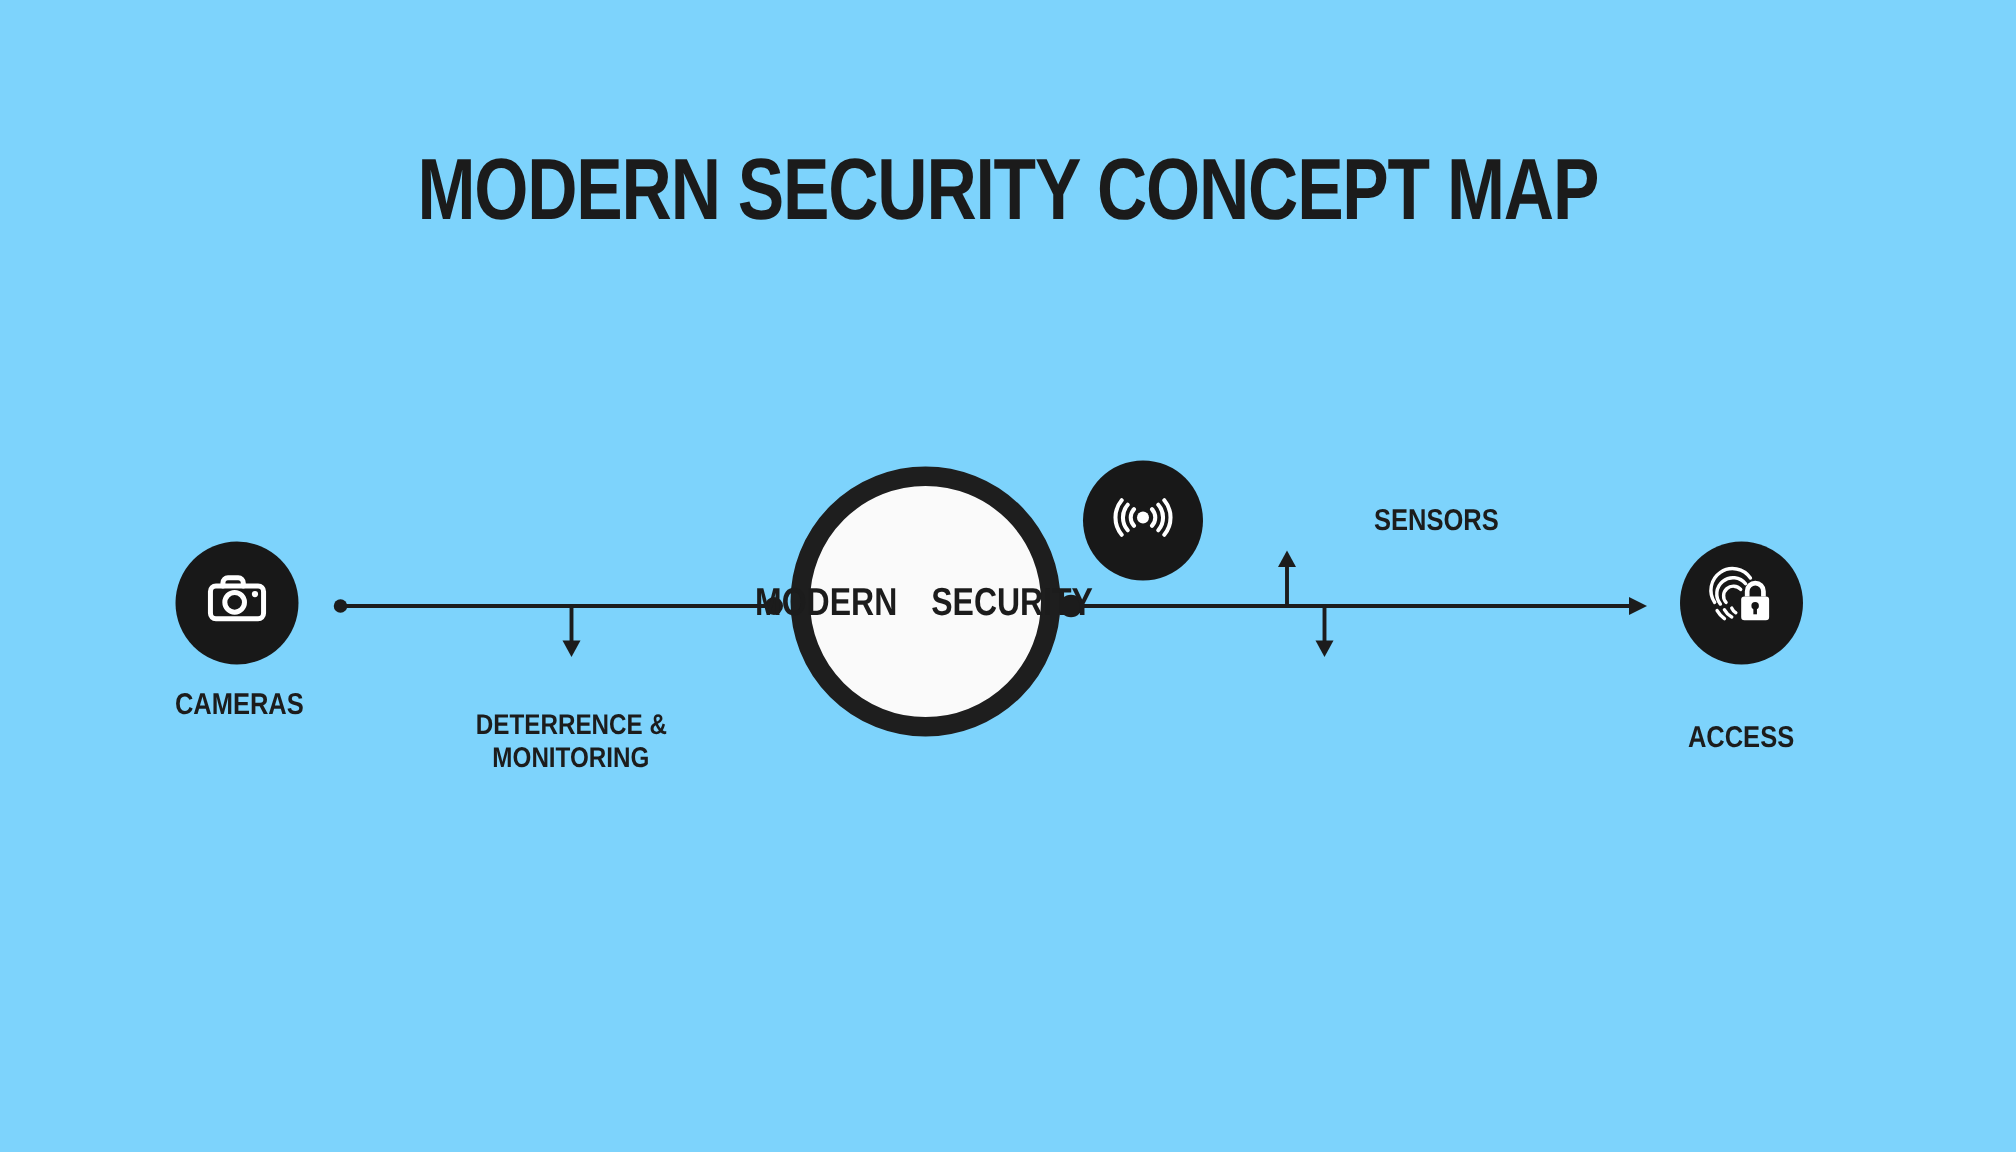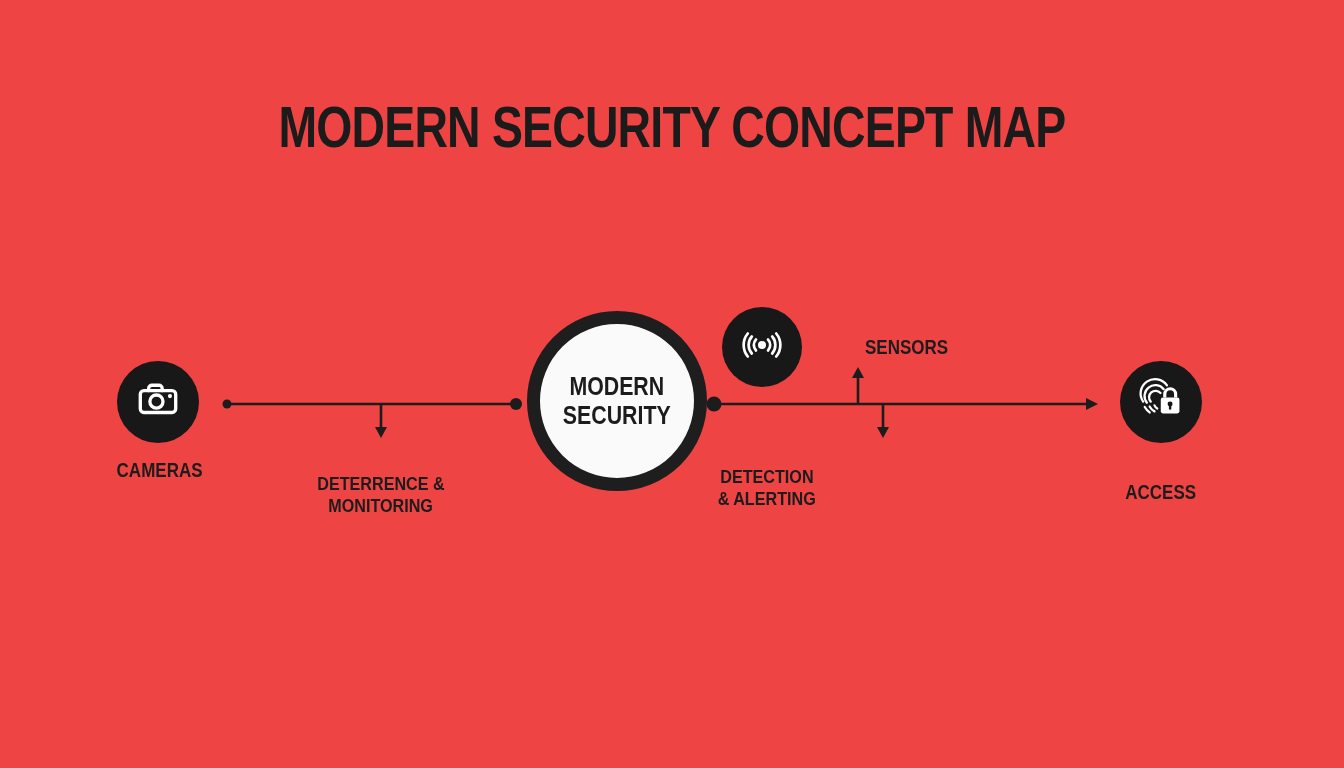--- a/index.html
+++ b/index.html
@@ -4,21 +4,21 @@
 <style>
   html, body {
     margin: 0;
     padding: 0;
     background: #e8e8e8;
   }
   .canvas {
     position: relative;
     width: 1344px;
     height: 768px;
-    background: #ef4444;
+    background: #7dd3fc;
     overflow: hidden;
     font-family: "Liberation Sans", sans-serif;
     color: #1c1c1c;
   }
   
   .title-wrap {
     position: absolute;
     top: 98px;
     left: 0;
     width: 1344px;
@@ -47,21 +47,21 @@
     position: absolute;
     left: 527px;
     top: 311px;
     width: 180px;
     height: 180px;
     box-sizing: border-box;
     border: 13px solid #1e1e1e;
     border-radius: 50%;
     background: #fafafa;
     display: flex;
-    flex-direction: column;
+    flex-direction: row;
     align-items: center;
     justify-content: center;
     z-index: 2;
   }
   .center-ring .line {
     display: block;
     font-size: 26px;
     font-weight: 700;
     line-height: 29px;
     letter-spacing: 0;
@@ -92,21 +92,21 @@
   }
   .lbl .t {
     display: inline-block;
     transform: scaleX(0.85);
     transform-origin: center center;
   }
   .lbl-node { font-size: 20px; line-height: 23px; }
   .lbl-edge { font-size: 19px; line-height: 21.5px; margin-top: 29px; }
   .lbl-cameras    { left: 60px;  top: 459px; width: 200px; text-align: center; }
   .lbl-deterrence { left: 281px; top: 444px; width: 200px; }
-  .lbl-sensors    { left: 814px; top: 336px; width: 200px; text-align: center; }
+  .lbl-sensors    { left: 814px; top: 336px; width: 200px; text-align: right; }
   .lbl-sensors .t { transform-origin: left center; }
   .lbl-detection  { left: 667px; top: 437px; width: 200px; }
   .lbl-control    { left: 791px; top: 447px; width: 200px; }
   .lbl-access     { left: 1061px; top: 481px; width: 200px; }
 </style>
 </head>
 <body>
 
 <div class="canvas">
 
@@ -194,19 +194,15 @@
   </div>
   <div class="lbl lbl-node lbl-access">
     <span class="t">ACCESS</span>
   </div>
 
   <div class="lbl lbl-edge lbl-deterrence">
     <span class="t">DETERRENCE &amp;</span><br>
     <span class="t">MONITORING</span>
   </div>
 
-  <div class="lbl lbl-edge lbl-detection">
-    <span class="t">DETECTION</span><br>
-    <span class="t">&amp; ALERTING</span>
-  </div>
 
 
 </div>
 
 </body></html>

